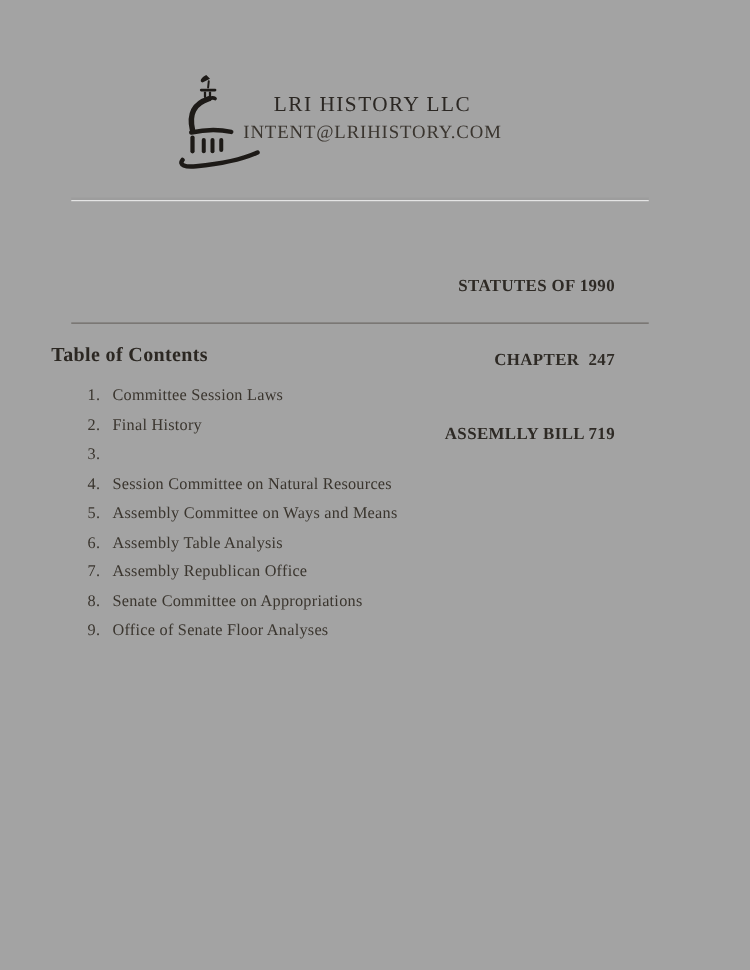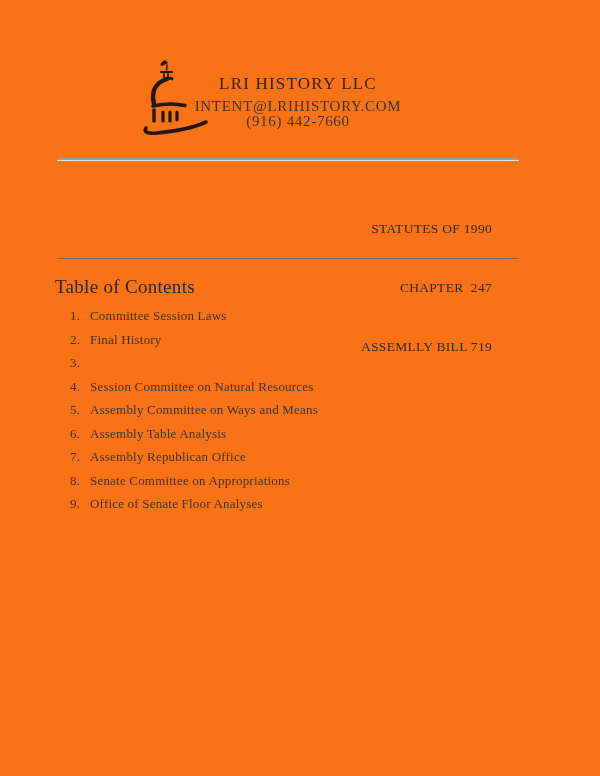--- a/index.html
+++ b/index.html
@@ -4,21 +4,21 @@
 <style>
   html, body {
     margin: 0;
     padding: 0;
     background: #ffffff;
   }
   .page {
     position: relative;
     width: 600px;
     height: 776px;
-    background: #f97316;
+    background: #a3a3a3;
     font-family: "Liberation Serif", "DejaVu Serif", serif;
     color: #38332d;
     overflow: hidden;
   }
 
   
   .logo {
     position: absolute;
     left: 140px;
     top: 58px;
@@ -64,36 +64,36 @@
     height: 1px;
     background: #6e6a66;
   }
 
   
   .case-block {
     position: absolute;
     right: 108px;
     top: 180px;
     text-align: right;
-    font-weight: normal;
+    font-weight: bold;
     font-size: 13.5px;
     line-height: 19.6px;
     letter-spacing: 0.3px;
     color: #2e2a25;
     white-space: pre;
   }
 
   
   .toc-heading {
     position: absolute;
-    left: 55px;
+    left: 41px;
     top: 276px;
     margin: 0;
-    font-size: 19px;
-    font-weight: normal;
+    font-size: 16px;
+    font-weight: bold;
     letter-spacing: 0.3px;
     color: #2b2722;
   }
   .toc-list {
     position: absolute;
     left: 70px;
     top: 304px;
     margin: 0;
     padding: 0;
     list-style: none;
@@ -137,21 +137,20 @@
       <path d="M30 54 v9" stroke-width="3.2"></path>
       <path d="M37 54 v8" stroke-width="3.2"></path>
 
       <path d="M6 70 C3 74 8 76 17 75 C38 73 55 69 66 64" stroke-width="3.6"></path>
     </svg>
   </div>
 
   <div class="org">
     <div class="org-name">LRI HISTORY LLC</div>
     <div class="org-contact">INTENT@LRIHISTORY.COM</div>
-    <div class="org-contact">(916) 442-7660</div>
   </div>
 
   <div class="rule rule-top"></div>
 
   <div class="case-block">
     <div>STATUTES OF 1990</div>
     <div>CHAPTER  247</div>
     <div>ASSEMLLY BILL 719</div>
   </div>
 

